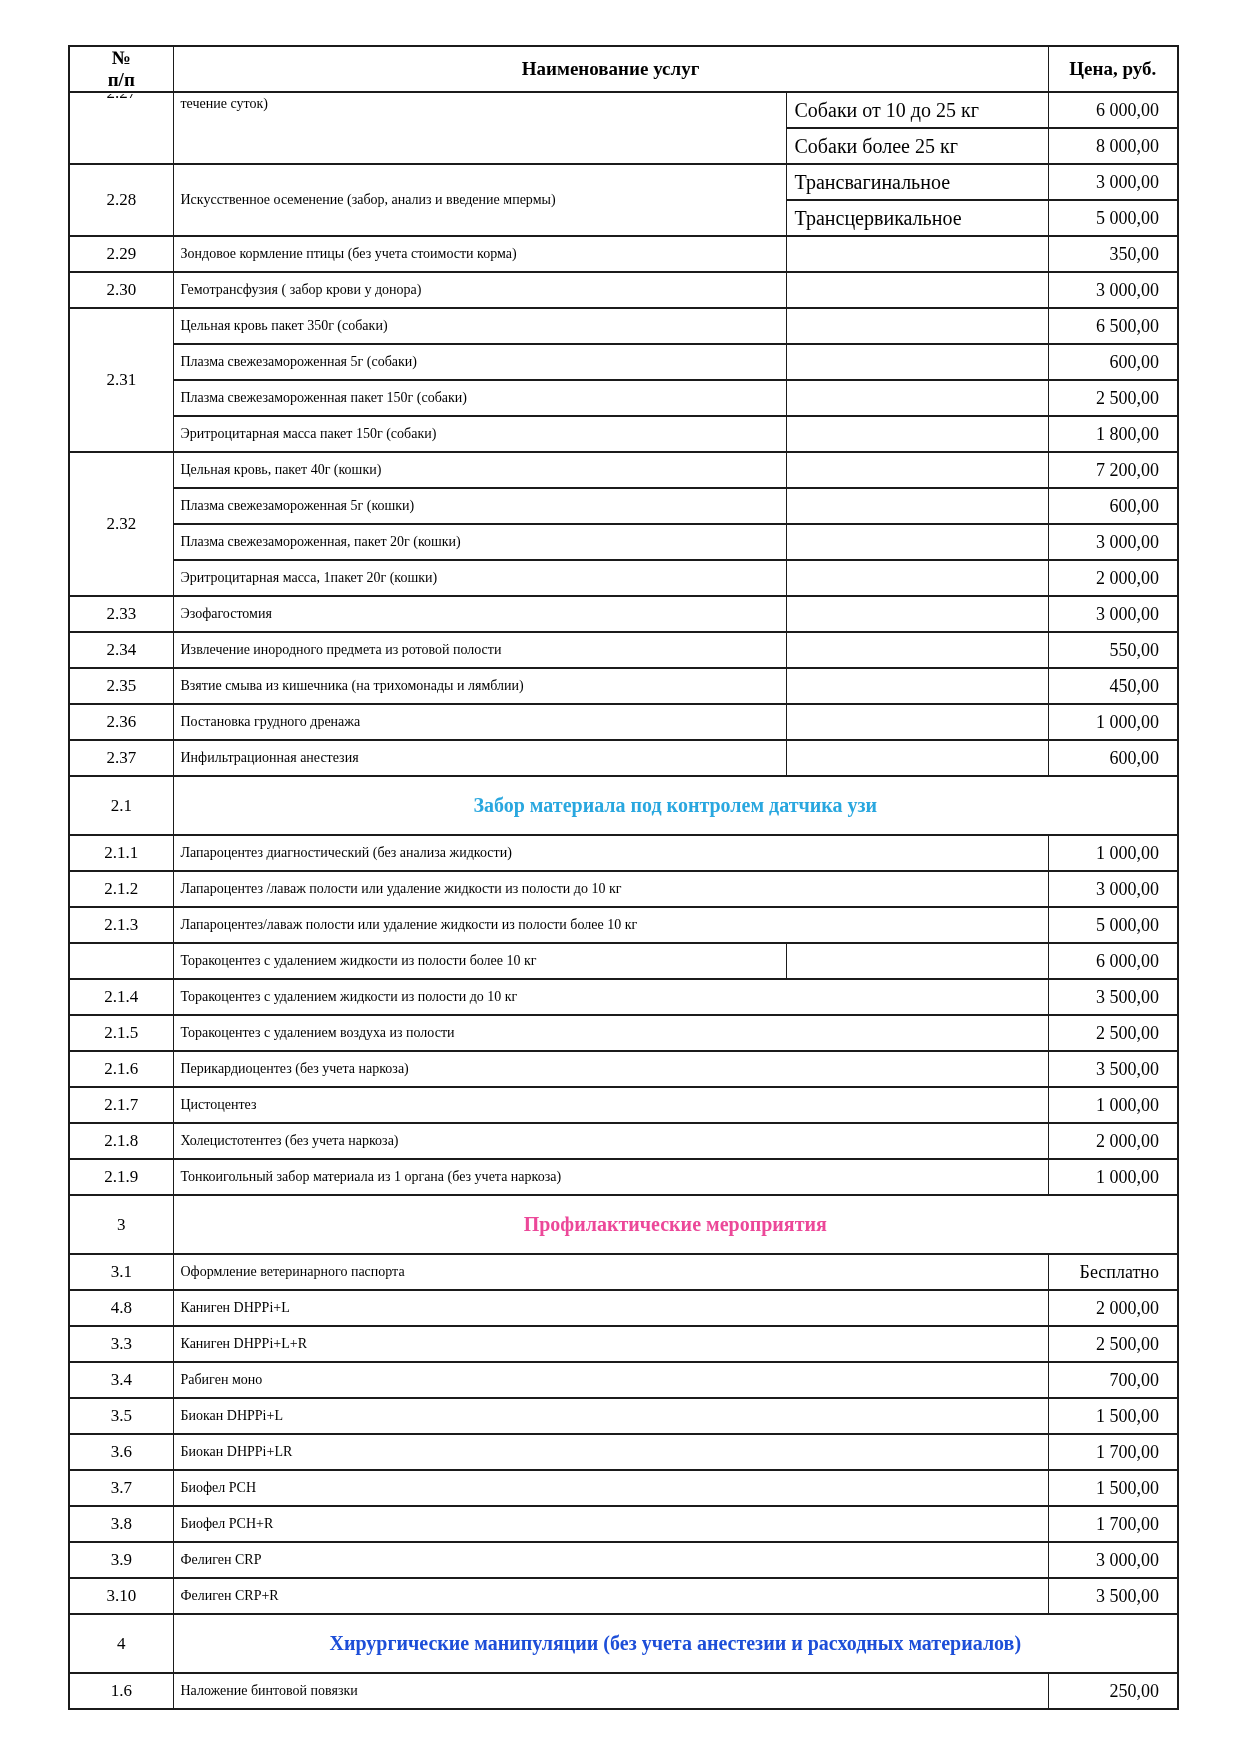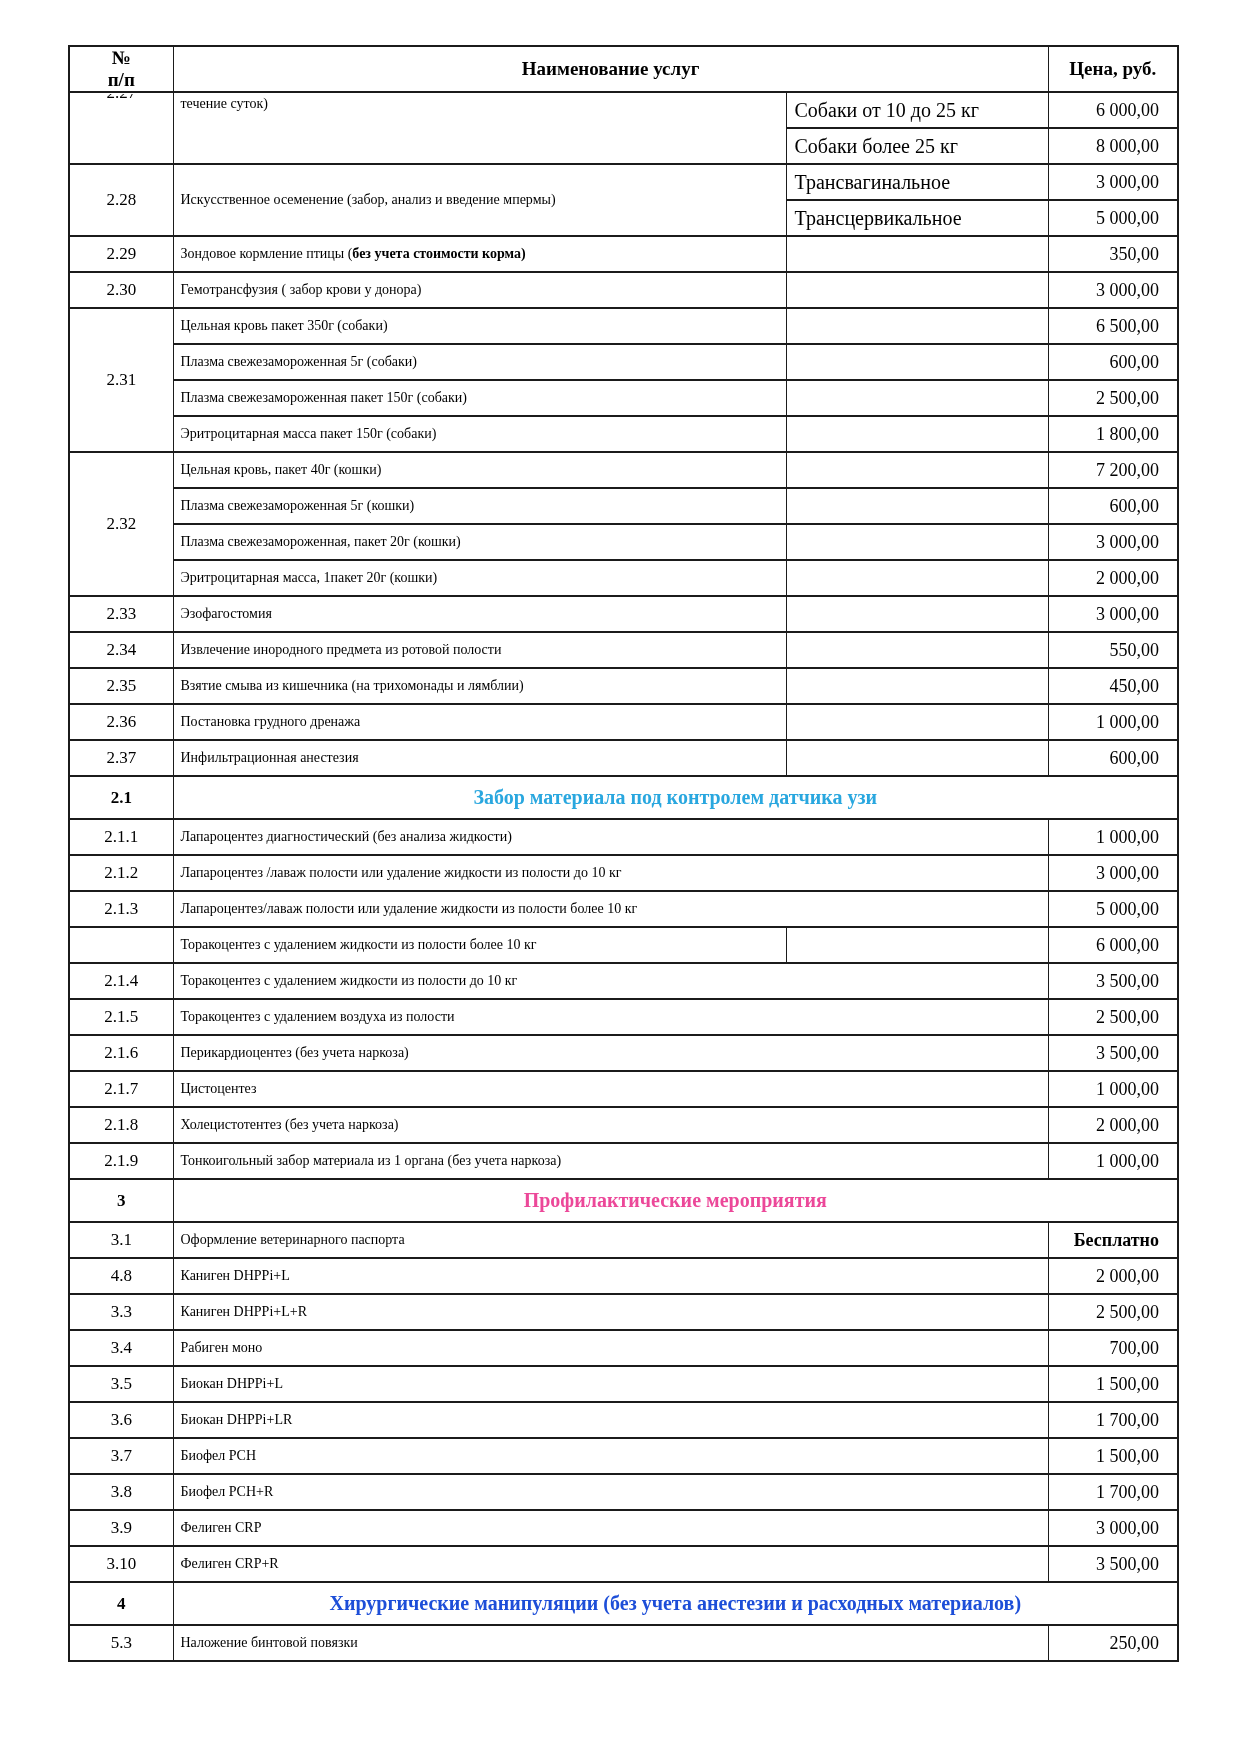--- a/index.html
+++ b/index.html
@@ -14,31 +14,31 @@
     border:2px solid #1b1b1b;
   }
   .price-table th,.price-table td{
     border:1px solid #1b1b1b;
     border-top-width:2px;border-bottom-width:2px;
     vertical-align:middle;overflow:hidden;
     padding:0;
   }
   tr.h-header{height:46px;}
   tr.h-row{height:36px;}
-  tr.h-section{height:43px;}
+  tr.h-section{height:59px;}
   th.c-head{
     font-size:19px;font-weight:bold;text-align:center;
     white-space:pre-line;line-height:1.15;
   }
   td.c-num{text-align:center;font-size:17px;padding:1px 2px;}
   td.c-name{text-align:left;font-size:14px;padding:1px 7px;line-height:1.12;}
   td.c-sub{text-align:left;font-size:20px;padding:1px 8px;}
   td.c-price{text-align:right;font-size:18px;padding:1px 18px 1px 2px;}
   td.c-section{text-align:center;font-size:20px;font-weight:bold;padding:1px 4px;}
-  .bold{font-weight:bold;}
+  .bold{font-weight:normal;}
   td.va-top{vertical-align:top;padding-top:3px;}
   
   td.clip{vertical-align:top;}
   .clip-box{display:block;overflow:hidden;height:12px;}
   .clip-text{display:block;line-height:26px;margin-top:-14px;text-align:center;font-size:17px;}
 </style>
 </head>
 <body>
 
 <div class="page">
@@ -273,19 +273,19 @@
         <tr class="h-row">
           <td class="c-num">3.10</td>
           <td class="c-name" colspan="2">Фелиген CRP+R</td>
           <td class="c-price">3 500,00</td>
         </tr>
         <tr class="h-section">
           <td class="c-num bold">4</td>
           <td class="c-section" colspan="3" style="color: #1d4ed8;">Хирургические манипуляции (без учета анестезии и расходных материалов)</td>
         </tr>
         <tr class="h-row">
-          <td class="c-num">5.3</td>
+          <td class="c-num">1.6</td>
           <td class="c-name" colspan="2">Наложение бинтовой повязки</td>
           <td class="c-price">250,00</td>
         </tr>
       </tbody>
   </table>
 </div>
 
 </body></html>

